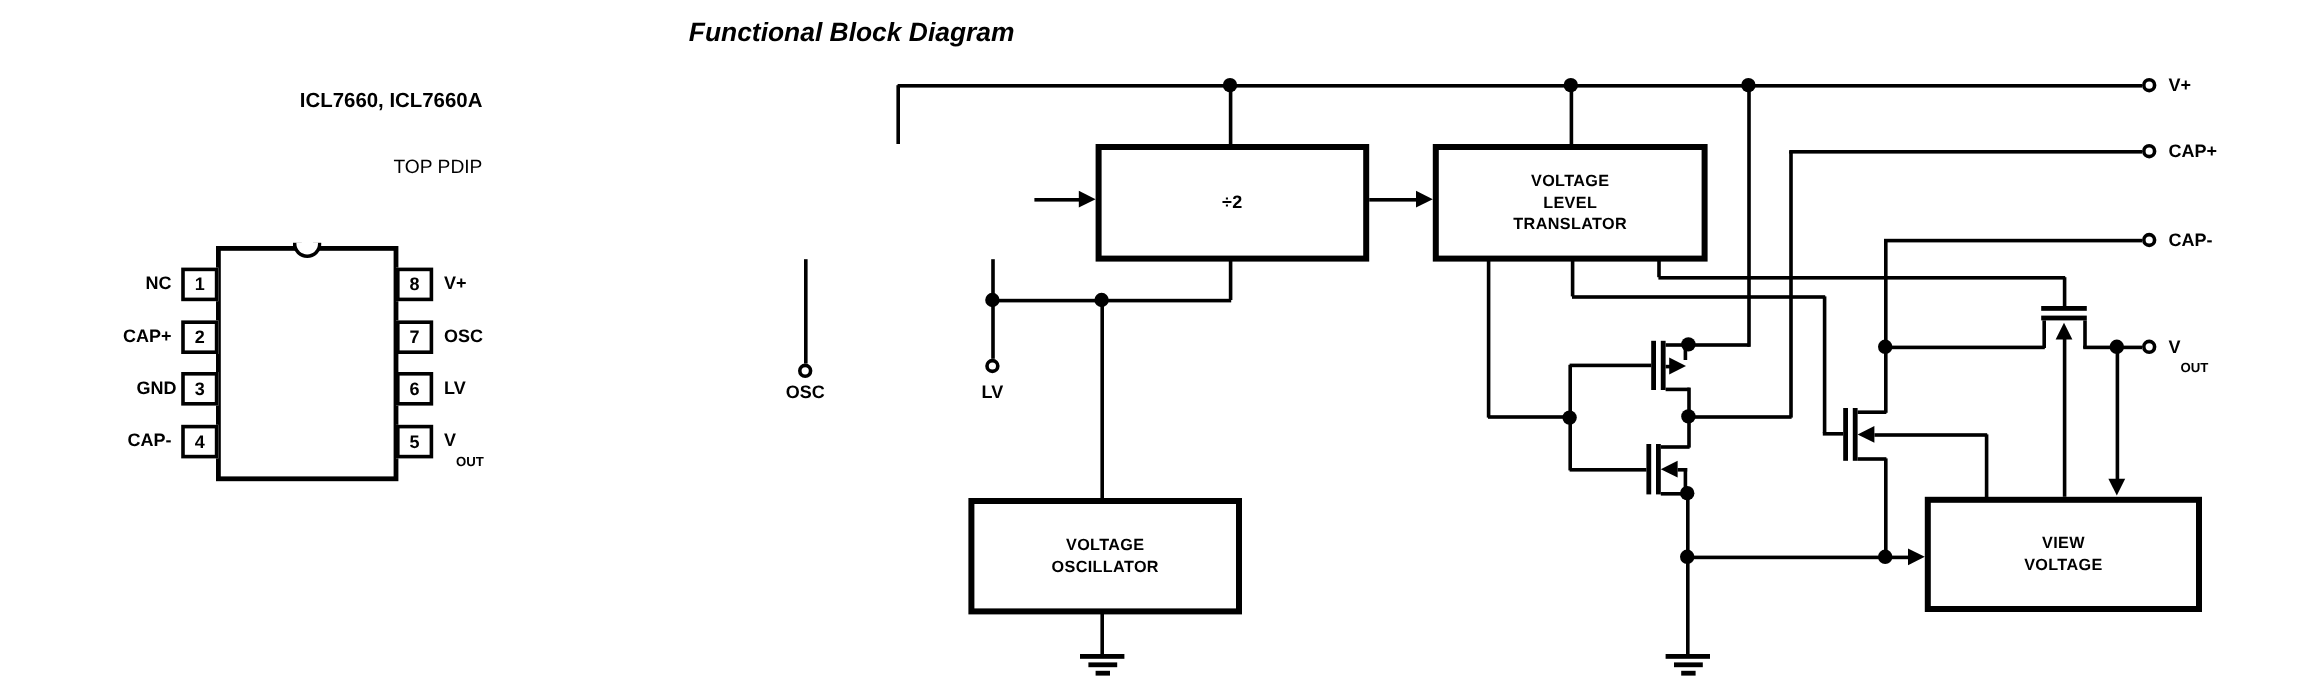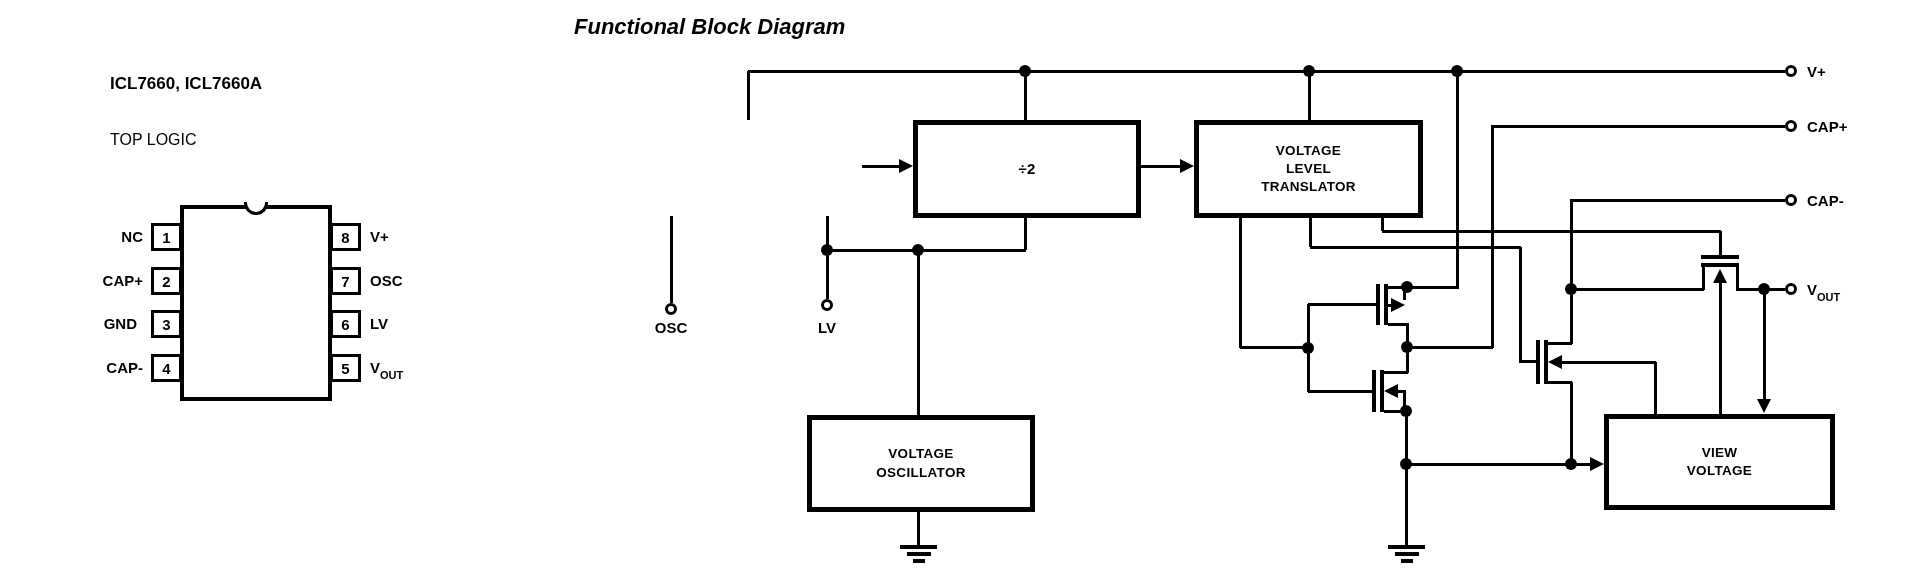--- a/index.html
+++ b/index.html
@@ -11,37 +11,37 @@
   .ar{position:absolute;display:block;width:0;height:0}
   .ar-r{border-top:7px solid transparent;border-bottom:7px solid transparent;border-left:14px solid #000}
   .ar-l{border-top:7px solid transparent;border-bottom:7px solid transparent;border-right:14px solid #000}
   .ar-u{border-left:7px solid transparent;border-right:7px solid transparent;border-bottom:14px solid #000}
   .ar-d{border-left:7px solid transparent;border-right:7px solid transparent;border-top:14px solid #000}
   .blk{position:absolute;border:5px solid #000;background:#fff;box-sizing:border-box;
        display:flex;align-items:center;justify-content:center;text-align:center;
        font-weight:bold;font-size:13.5px;line-height:1.35;letter-spacing:.3px}
   .blk span{display:block}
   .lbl{position:absolute;font-weight:bold;font-size:15px;white-space:nowrap}
-  .lbl sub,.plabel sub{font-size:11px;position:relative;top:2px;font-weight:bold}
+  .lbl sub,.plabel sub{font-size:11px;position:relative;top:12px;font-weight:bold}
   .ttl{position:absolute;font-weight:bold;font-style:italic;font-size:22px;white-space:nowrap}
   .pkg{position:absolute;border:4px solid #000;box-sizing:border-box;background:#fff}
   .notch{position:absolute;border:3px solid #000;border-top:none;box-sizing:border-box;
          border-radius:0 0 12px 12px;background:#fff}
   .pbox{position:absolute;width:31px;height:28px;border:3px solid #000;box-sizing:border-box;background:#fff;
         display:flex;align-items:center;justify-content:center;font-weight:bold;font-size:15px}
   .plabel{position:absolute;font-weight:bold;font-size:15px;white-space:nowrap}
-  .ptitle{position:absolute;left:110px;width:292px;text-align:left;font-weight:bold;white-space:nowrap}
+  .ptitle{position:absolute;left:110px;width:292px;text-align:right;font-weight:bold;white-space:nowrap}
 </style>
 </head>
 <body>
 
 <div class="stage">
 
   <div class="ptitle" style="top:74px;font-size:17px">ICL7660, ICL7660A</div>
-  <div class="ptitle" style="top:131px;font-size:16px;font-weight:normal">TOP LOGIC</div>
+  <div class="ptitle" style="top:131px;font-size:16px;font-weight:normal">TOP PDIP</div>
 
   <div class="pkg" style="left:180px;top:205px;width:152px;height:196px"></div>
   <div class="notch" style="left:244px;top:202px;width:24px;height:13px"></div>
 
   <div class="pbox" style="left:151px;top:223px">
       <span>1</span>
     </div>
   <div class="pbox" style="left:151px;top:267px">
       <span>2</span>
     </div>
@@ -60,21 +60,21 @@
     </div>
   <div class="pbox" style="left:330px;top:310px">
       <span>6</span>
     </div>
   <div class="pbox" style="left:330px;top:354px">
       <span>5</span>
     </div>
 
   <div class="plabel" style="left:53px;top:228px;width:90px;text-align:right">NC</div>
   <div class="plabel" style="left:53px;top:272px;width:90px;text-align:right">CAP+</div>
-  <div class="plabel" style="left:47px;top:315px;width:90px;text-align:right">GND</div>
+  <div class="plabel" style="left:57px;top:315px;width:90px;text-align:right">GND</div>
   <div class="plabel" style="left:53px;top:359px;width:90px;text-align:right">CAP-</div>
 
   <div class="plabel" style="left:370px;top:228px">V+</div>
   <div class="plabel" style="left:370px;top:272px">OSC</div>
   <div class="plabel" style="left:370px;top:315px">LV</div>
   <div class="plabel" style="left:370px;top:359px"><span>V</span><sub>OUT</sub></div>
 
   <div class="ttl" style="left:574px;top:14px">Functional Block Diagram</div>
 
   <div class="blk" style="left:913px;top:120px;width:228px;height:98px;font-size:15px">

